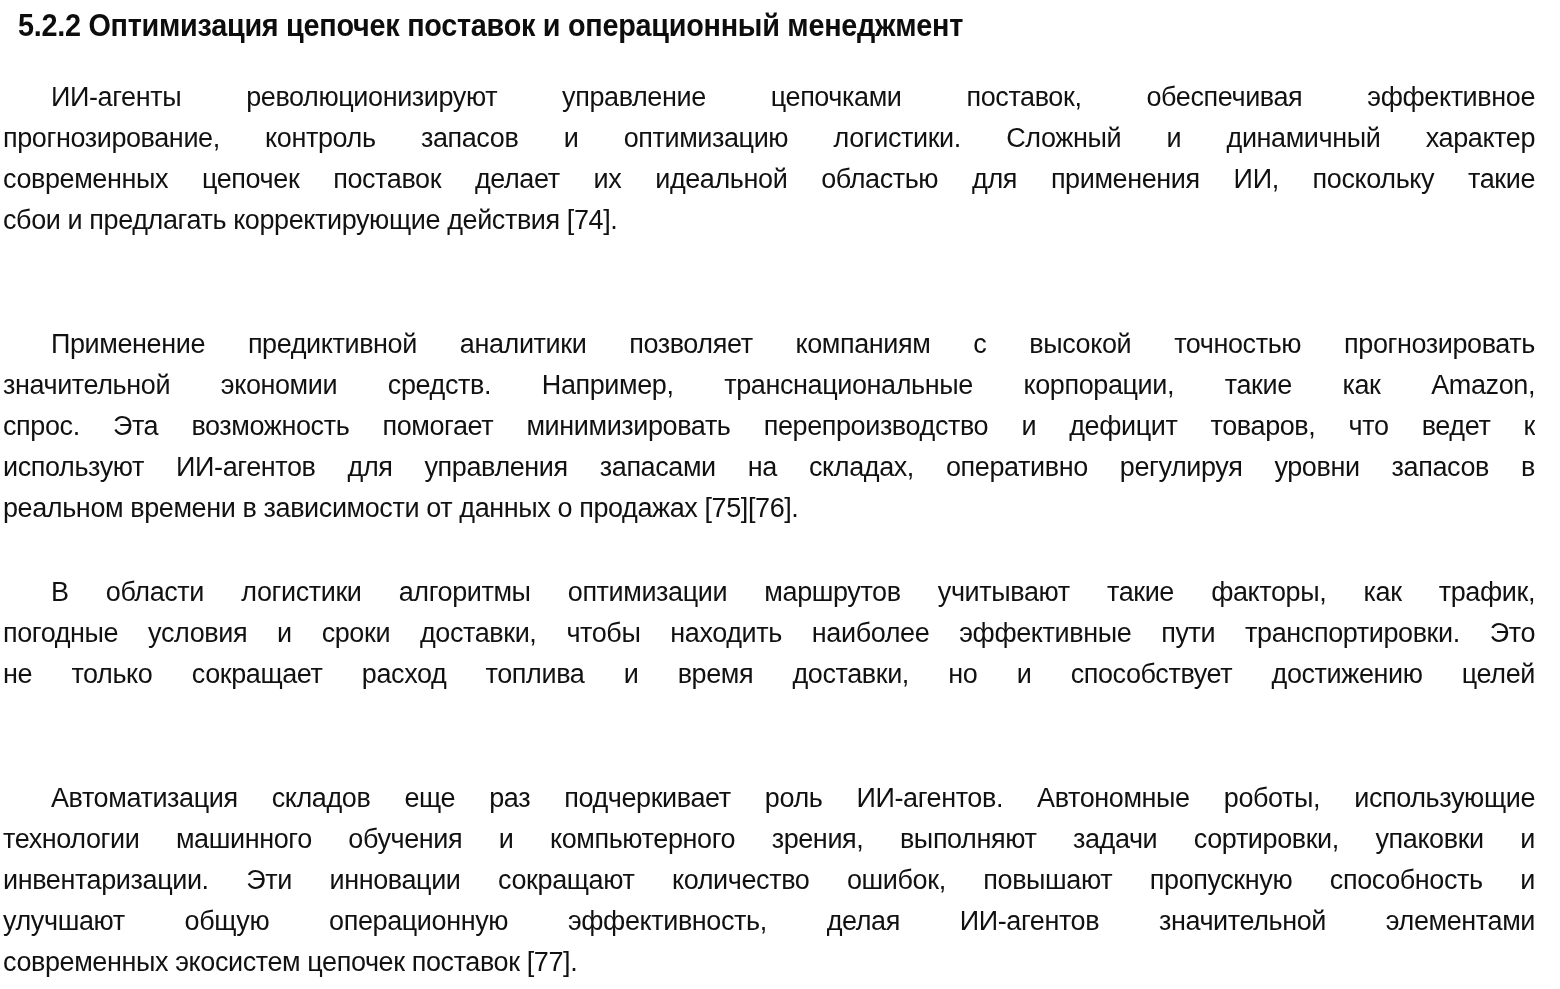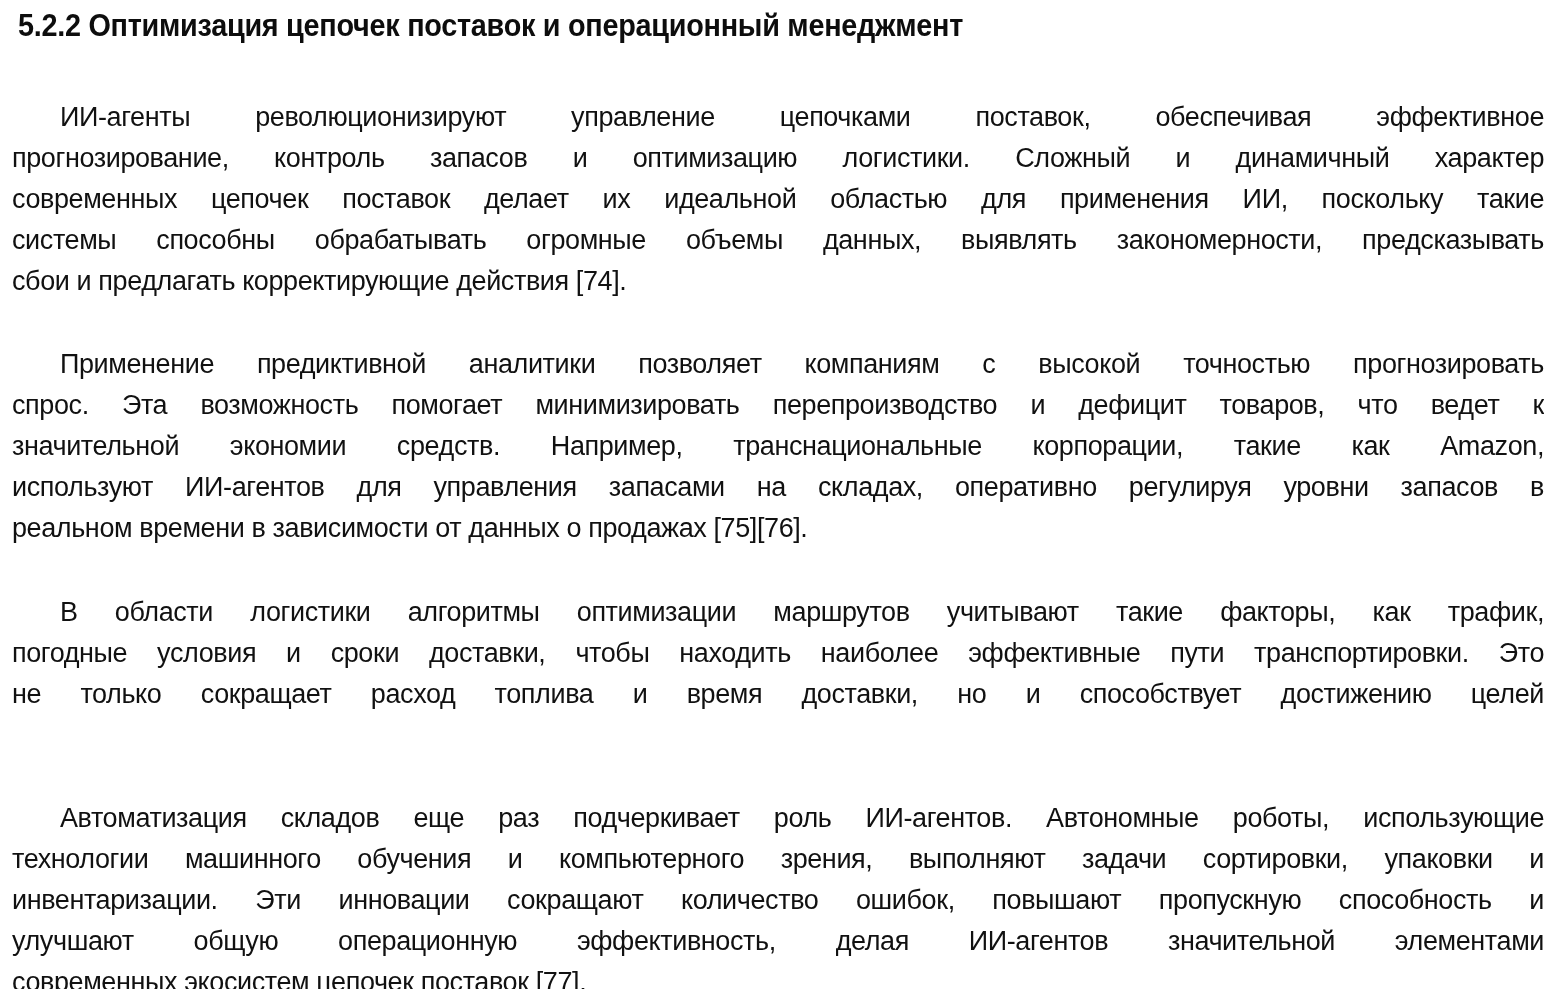--- a/index.html
+++ b/index.html
@@ -32,23 +32,22 @@
       font-weight: bold;
       line-height: 44px;
       white-space: nowrap;
       letter-spacing: -0.3px;
       transform: scaleX(0.93);
       transform-origin: left top;
       color: #0d0d0d;
     }
     .para {
       position: absolute;
-      left: 12px;
+      left: 3px;
       width: 1532px;
-      margin-top: 20px;
     }
     .line {
       display: block;
       height: 41px;
       line-height: 41px;
       font-size: 27px;
       white-space: nowrap;
       text-align: justify;
       text-align-last: justify;
       overflow: hidden;
@@ -75,30 +74,29 @@
 <div class="page">
 
   <h2 class="heading">5.2.2 Оптимизация цепочек поставок и операционный менеджмент</h2>
 
   <div class="para" id="p1">
     <span class="line first">
         <span class="line-inner">ИИ-агенты революционизируют управление цепочками поставок, обеспечивая эффективное</span>
       </span>
     <span class="line">прогнозирование, контроль запасов и оптимизацию логистики. Сложный и динамичный характер</span>
     <span class="line">современных цепочек поставок делает их идеальной областью для применения ИИ, поскольку такие</span>
-    <span class="line">системы способны обрабатывать огромные объемы данных, выявлять закономерности, предсказывать</span>
     <span class="line last">сбои и предлагать корректирующие действия [74].</span>
   </div>
 
   <div class="para" id="p2">
     <span class="line first">
         <span class="line-inner">Применение предиктивной аналитики позволяет компаниям с высокой точностью прогнозировать</span>
       </span>
+    <span class="line">значительной экономии средств. Например, транснациональные корпорации, такие как Amazon,</span>
     <span class="line">спрос. Эта возможность помогает минимизировать перепроизводство и дефицит товаров, что ведет к</span>
-    <span class="line">значительной экономии средств. Например, транснациональные корпорации, такие как Amazon,</span>
     <span class="line">используют ИИ-агентов для управления запасами на складах, оперативно регулируя уровни запасов в</span>
     <span class="line last">реальном времени в зависимости от данных о продажах [75][76].</span>
   </div>
 
   <div class="para" id="p3">
     <span class="line first">
         <span class="line-inner">В области логистики алгоритмы оптимизации маршрутов учитывают такие факторы, как трафик,</span>
       </span>
     <span class="line">погодные условия и сроки доставки, чтобы находить наиболее эффективные пути транспортировки. Это</span>
     <span class="line">не только сокращает расход топлива и время доставки, но и способствует достижению целей</span>

